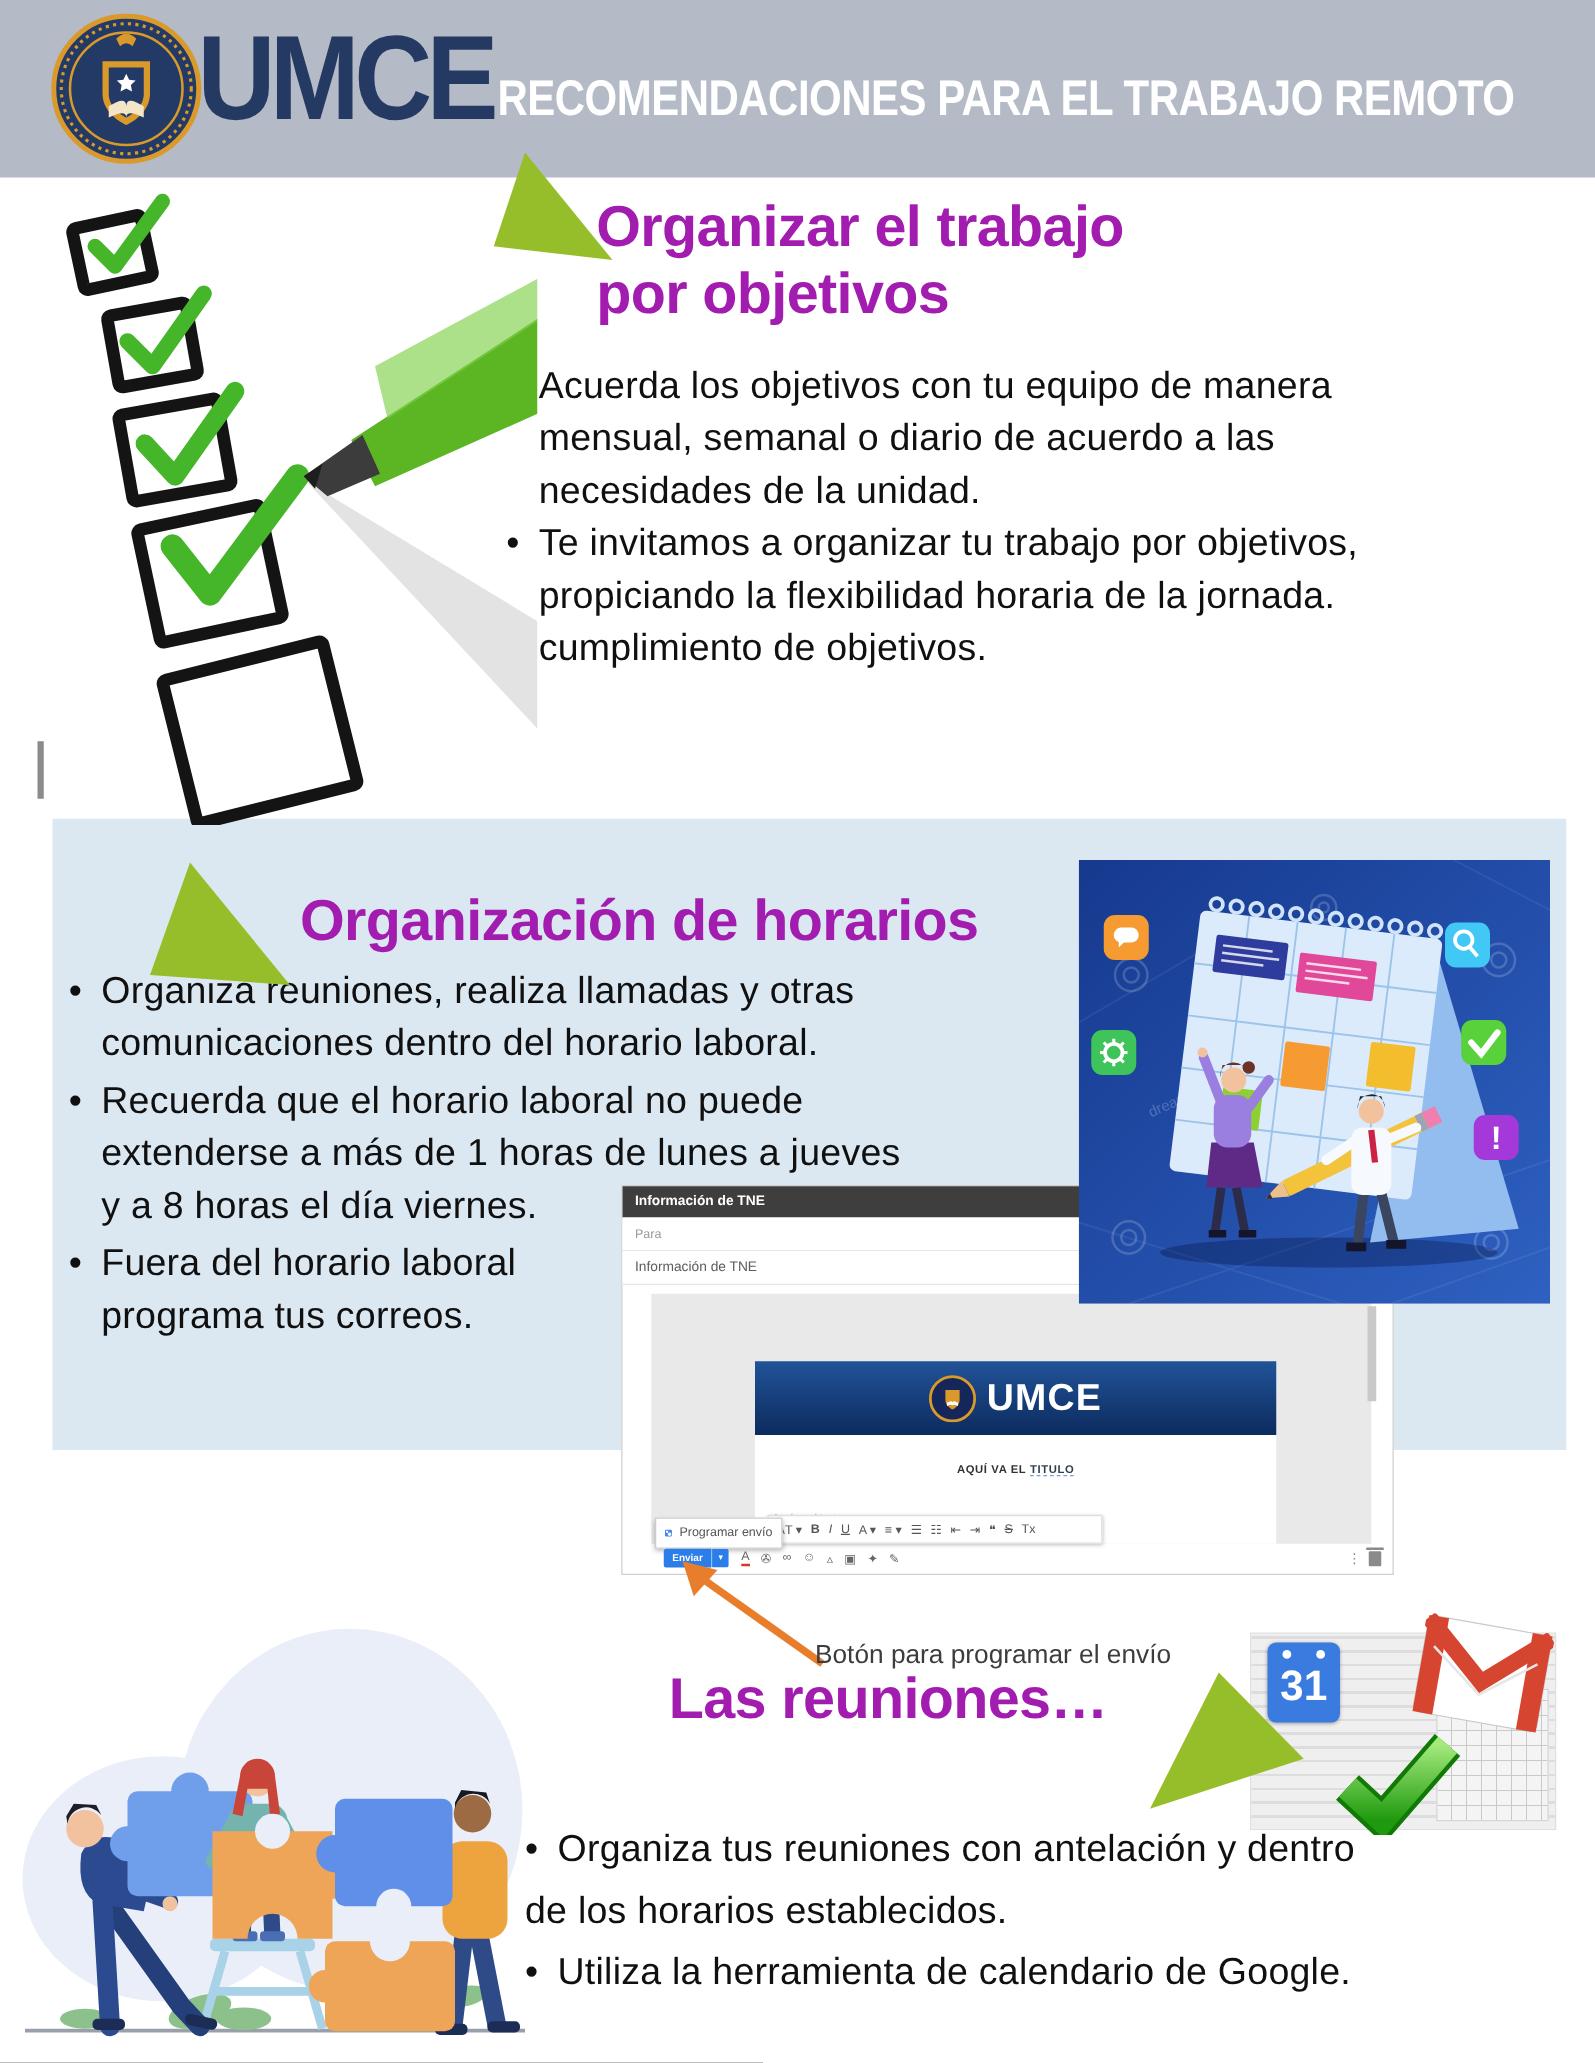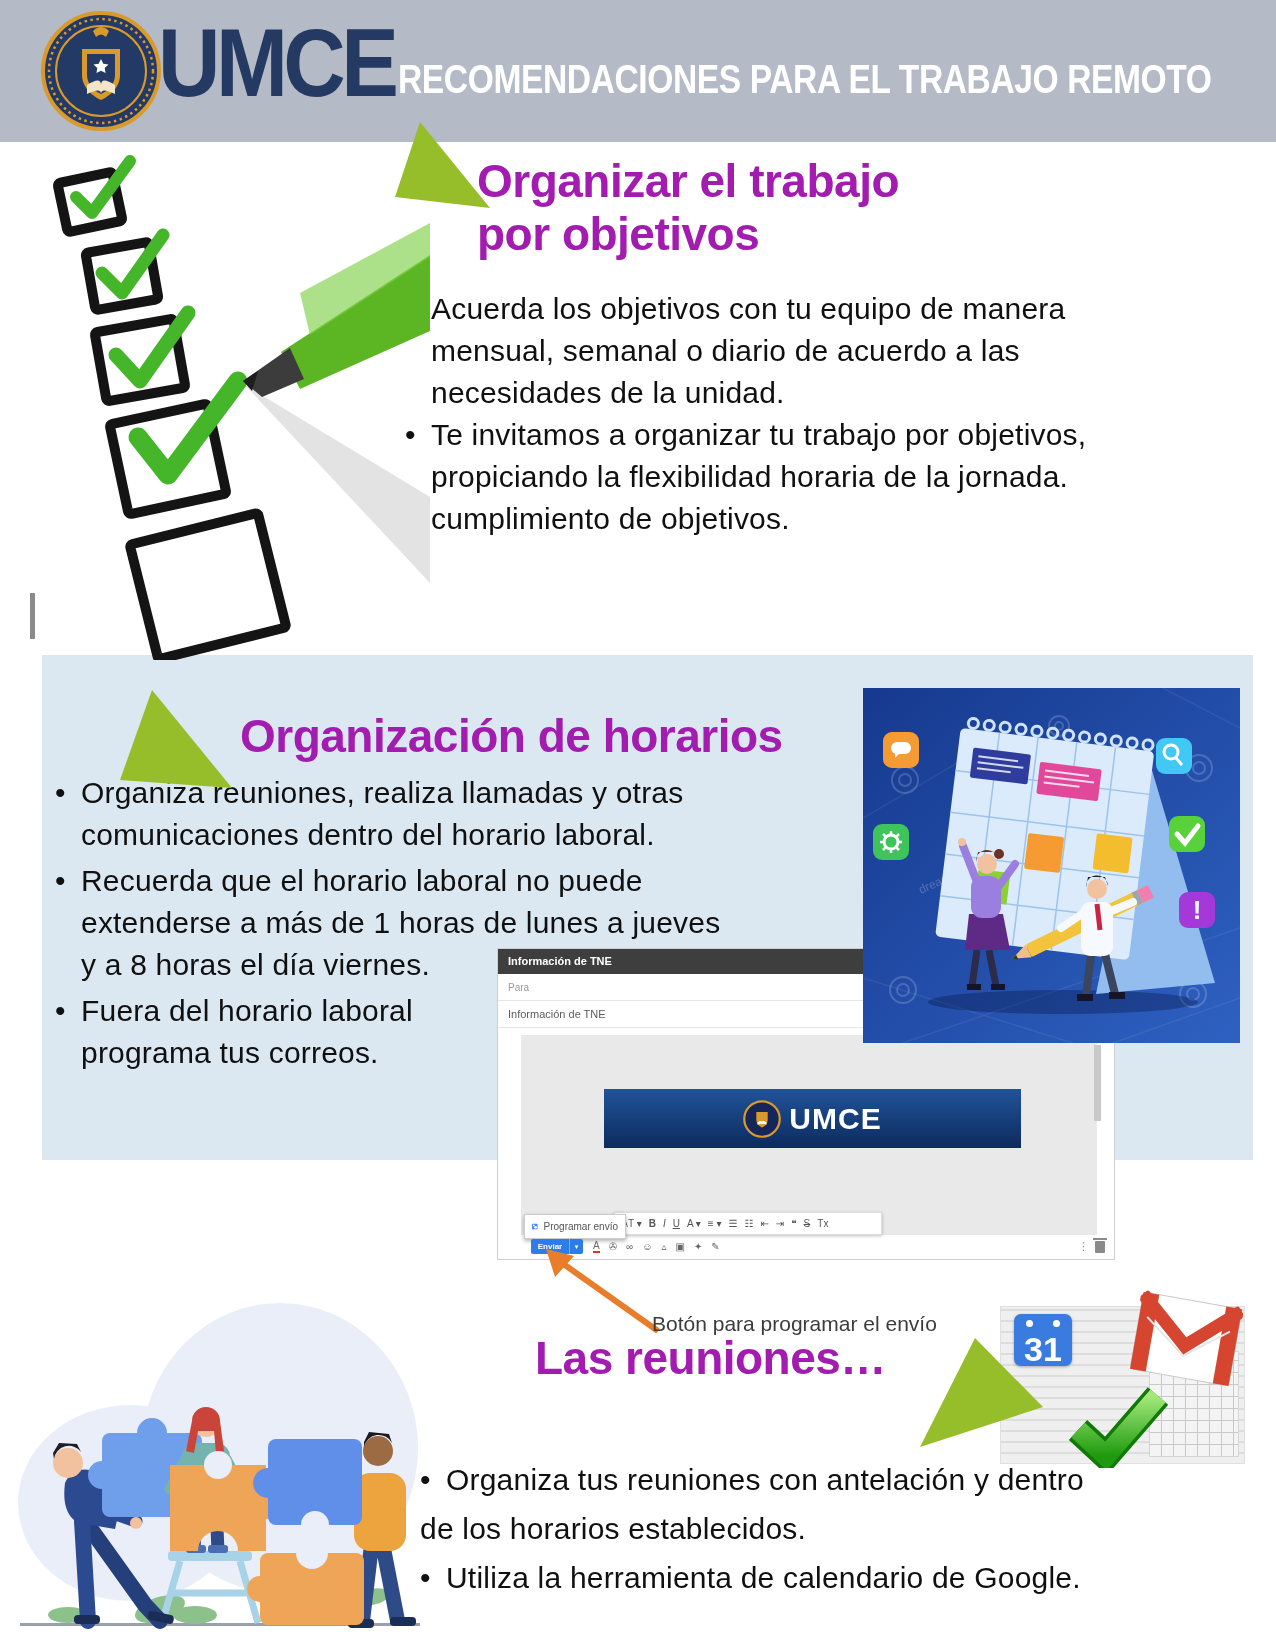--- a/index.html
+++ b/index.html
@@ -74,21 +74,21 @@
   .puzzle{left:10px;top:1253px;z-index:1;}
   .cursor-tick{left:30px;top:593px;width:5px;height:46px;background:#8b8b8b;}
 
   
   .minishot{left:1000px;top:1306px;width:243px;height:156px;border:1px solid #e0e0e0;
             background:repeating-linear-gradient(0deg,#efefef 0 9px,#dddddd 9px 11px);z-index:1;}
   .minical{position:absolute;right:5px;top:44px;width:88px;height:104px;
            background:repeating-linear-gradient(0deg,transparent 0 11px,#c9c9c9 11px 12px),
                       repeating-linear-gradient(90deg,transparent 0 11px,#c9c9c9 11px 12px),#f4f4f4;
            border:1px solid #d5d5d5;}
-  .gcal{left:1014px;top:1314px;width:58px;height:52px;background:#3a7be0;border-radius:7px;
+  .gcal{left:1014px;top:1314px;width:58px;height:64px;background:#3a7be0;border-radius:7px;
         z-index:2;box-shadow:0 1px 3px rgba(0,0,0,.3);}
   .gcal .num{position:absolute;width:100%;top:16px;text-align:center;color:#fff;
              font-size:34px;font-weight:700;}
   .gcal .dot{position:absolute;top:6px;width:7px;height:7px;border-radius:50%;background:#fff;}
   .gcal .d1{left:12px;} .gcal .d2{right:12px;}
   .gmailicon{left:1134px;top:1298px;z-index:2;transform:rotate(10deg);}
   .gcheck{left:1064px;top:1384px;z-index:3;}
   .tri-svg{z-index:2;}
 </style>
 </head>
@@ -281,20 +281,24 @@
     <div class="abs shot-row shot-subj">Información de TNE</div>
     <div class="abs shot-gray">
       <div class="abs banner">
         <svg width="38" height="38" viewBox="0 0 120 120">
           <circle cx="60" cy="60" r="56" fill="#15275a"></circle>
           <circle cx="60" cy="60" r="56" fill="none" stroke="#d99a2b" stroke-width="7"></circle>
           <path d="M42,38 h36 v25 c0,16 -18,24 -18,24 s-18,-8 -18,-24 z" fill="#d99a2b"></path>
           <path d="M46,70 q14,-8 14,0 q0,-8 14,0 v8 q-14,-6 -14,0 q0,-6 -14,0 z" fill="#ffffff"></path>
         </svg>
         <span class="banner-text">UMCE</span>
+      </div>
+      <div class="abs card">
+        <div class="abs card-title"><span>AQUÍ VA EL </span><span class="tword">TITULO</span></div>
+        <div class="abs card-hint">Aquí va el texto</div>
       </div>
     </div>
     <div class="abs scrollbar"></div>
     <div class="abs fmtbar">
       <span>ᴀT ▾</span>
       <span style="font-weight:700">B</span>
       <span style="font-style:italic">I</span>
       <span style="text-decoration:underline">U</span>
       <span>A ▾</span>
       <span>≡ ▾</span>

